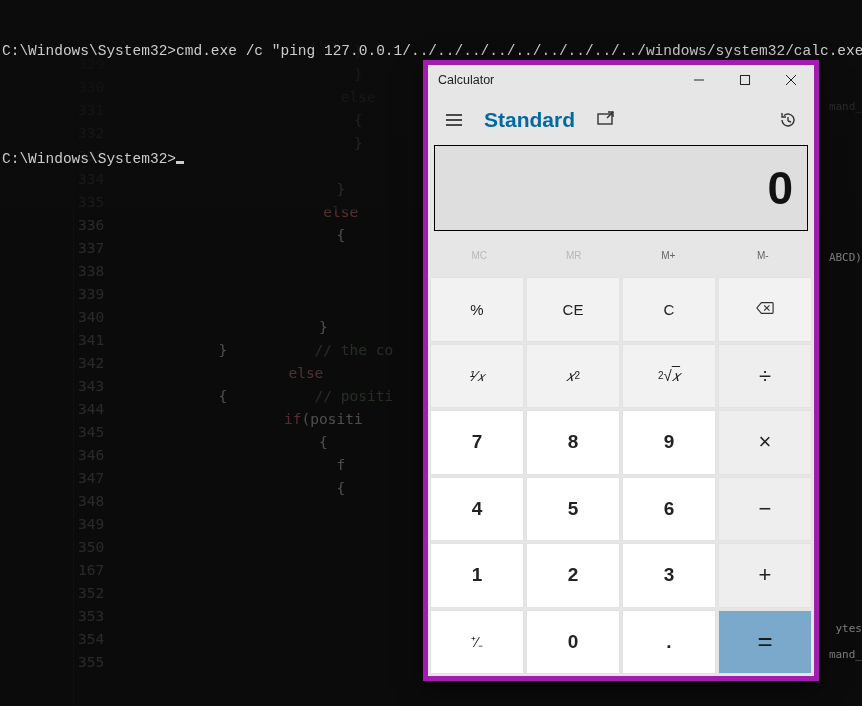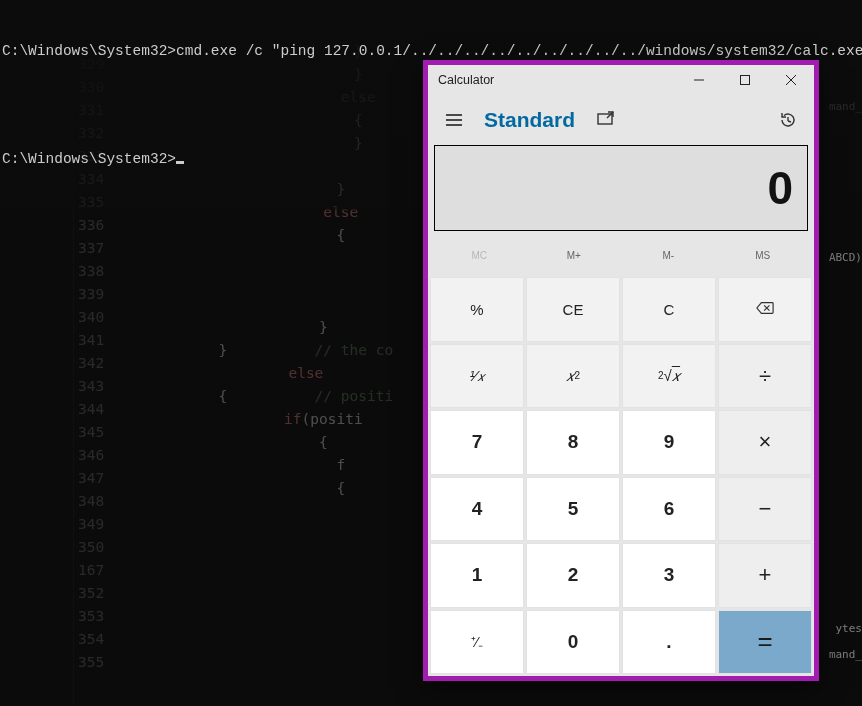--- a/index.html
+++ b/index.html
@@ -214,23 +214,23 @@
           </svg>
       </div>
     </div>
 
     <div class="display">
       <span>0</span>
     </div>
 
     <div class="memrow">
       <div class="disabled">MC</div>
+      <div class="disabled">MR</div>
       <div>M+</div>
       <div>M-</div>
-      <div>MS</div>
     </div>
 
     <div class="keys">
       <div class="key func">%</div>
       <div class="key func">CE</div>
       <div class="key func">C</div>
       <div class="key func">
         <span>
           <svg viewBox="0 0 20 14">
               <path d="M6 1 H18 a1 1 0 0 1 1 1 V12 a1 1 0 0 1 -1 1 H6 L1 7 Z" fill="none" stroke="#333" stroke-width="1.3"></path>

